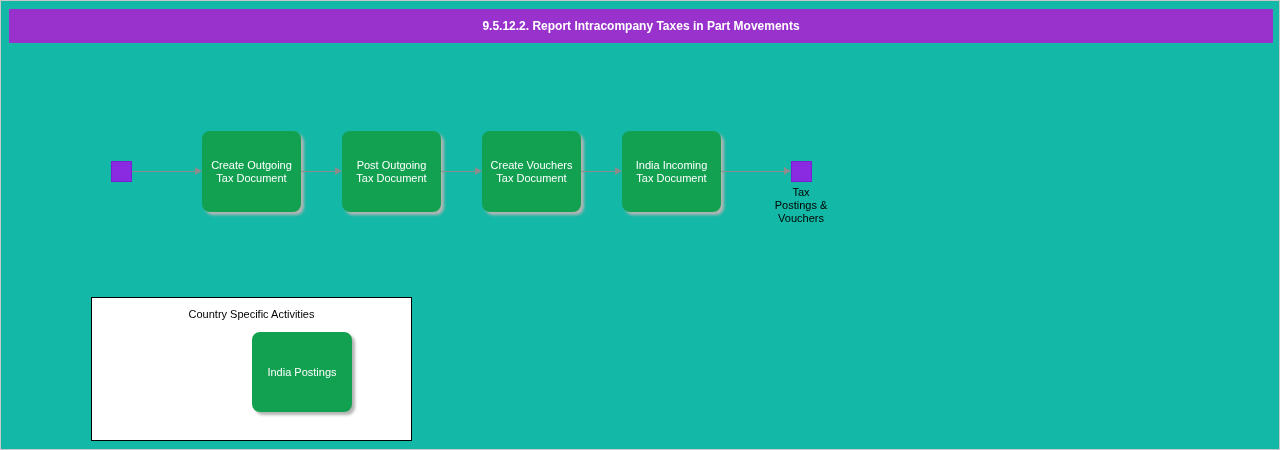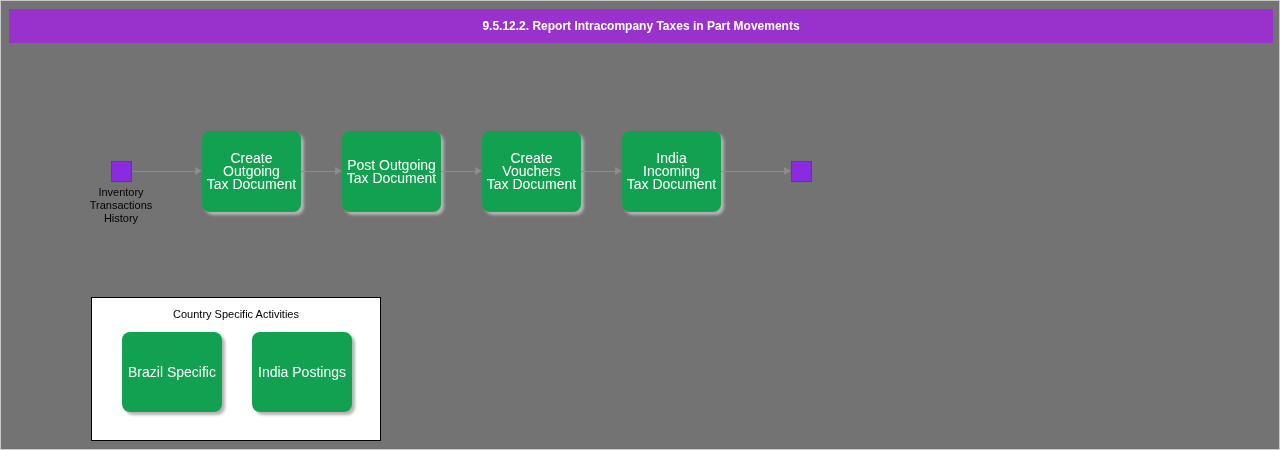--- a/index.html
+++ b/index.html
@@ -1,20 +1,20 @@
 <!DOCTYPE html>
 <html><head>
 <meta charset="utf-8">
 <style>
   * { margin: 0; padding: 0; box-sizing: border-box; }
   html, body { width: 1280px; height: 450px; background: #ffffff; font-family: "Liberation Sans", sans-serif; }
   .page {
     position: relative;
     width: 1280px; height: 450px;
-    background: #737373;
+    background: #14b8a6;
     border: 1px solid #c8c8c8;
     overflow: hidden;
   }
   .header {
     position: absolute;
     left: 8px; top: 8px;
     width: 1264px; height: 34px;
     background: #9932cc;
     display: flex; align-items: center; justify-content: center;
   }
@@ -44,21 +44,21 @@
     width: 99px; height: 81px;
     background: #12a150;
     border-radius: 8px;
     box-shadow: 3px 3px 3px #b4b4b4;
     display: flex; align-items: center; justify-content: center;
     top: 130px;
     cursor: pointer;
   }
   .gbox span {
     color: #ffffff;
-    font-size: 14px;
+    font-size: 11px;
     line-height: 13px;
     text-align: center;
     white-space: pre-line;
     padding: 0 4px;
   }
   .arrow-line {
     position: absolute;
     height: 1px;
     background: #8c8c8c;
     top: 170px;
@@ -67,21 +67,21 @@
     position: absolute;
     width: 0; height: 0;
     border-top: 4px solid transparent;
     border-bottom: 4px solid transparent;
     border-left: 7px solid #8c8c8c;
     top: 166px;
   }
   .country-box {
     position: absolute;
     left: 90px; top: 296px;
-    width: 290px; height: 144px;
+    width: 321px; height: 144px;
     border: 1px solid #000000;
     background: #ffffff;
   }
   .country-title {
     position: absolute;
     left: 0; top: 10px;
     width: 100%;
     text-align: center;
     font-size: 11px;
     color: #000000;
@@ -91,23 +91,20 @@
 </head>
 <body>
 
 <div class="page">
 
   <div class="header">
     <span>9.5.12.2. Report Intracompany Taxes in Part Movements</span>
   </div>
 
   <div class="sq" style="left:110px"></div>
-  <div class="node-label" style="left:60px; top:185px; width:120px">Inventory
-Transactions
-History</div>
 
   <div class="arrow-line" style="left:131px; width:63px"></div>
   <div class="arrow-head" style="left:194px"></div>
 
   <div class="gbox" style="left:201px">
     <span>Create Outgoing
 Tax Document</span>
   </div>
 
   <div class="arrow-line" style="left:300px; width:34px"></div>
@@ -131,24 +128,24 @@
 
   <div class="gbox" style="left:621px">
     <span>India Incoming
 Tax Document</span>
   </div>
 
   <div class="arrow-line" style="left:720px; width:63px"></div>
   <div class="arrow-head" style="left:783px"></div>
 
   <div class="sq" style="left:790px"></div>
+  <div class="node-label" style="left:750px; top:185px; width:100px">Tax
+Postings &amp;
+Vouchers</div>
 
   <div class="country-box">
     <div class="country-title">Country Specific Activities</div>
-    <div class="gbox" style="left:30px">
-      <span>Brazil Specific</span>
-    </div>
     <div class="gbox" style="left:160px">
       <span>India Postings</span>
     </div>
   </div>
 
 </div>
 
 </body></html>

